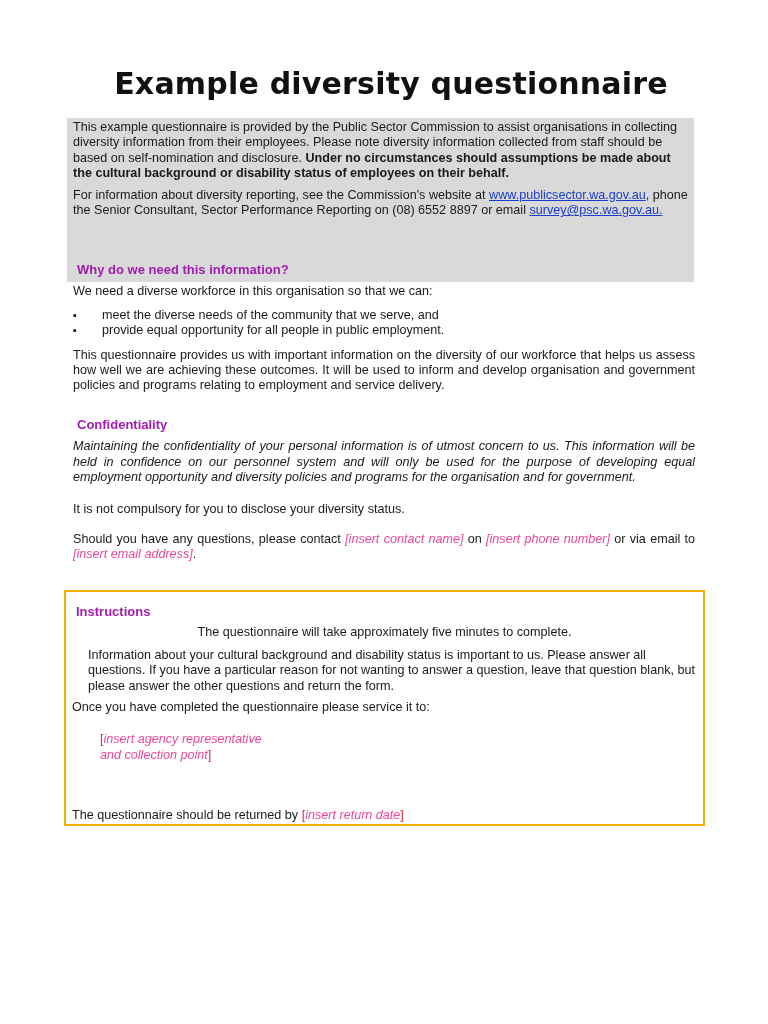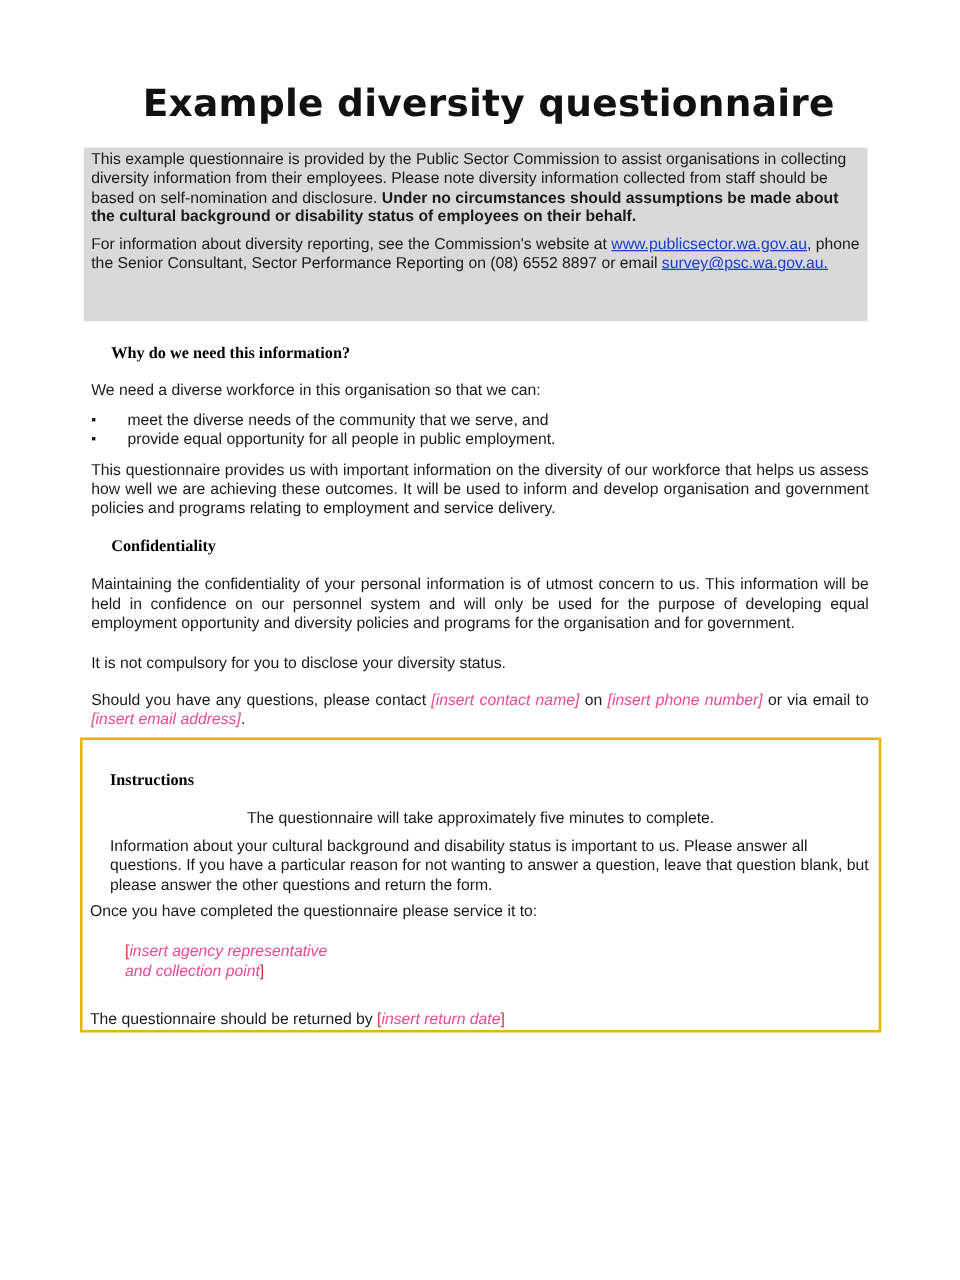--- a/index.html
+++ b/index.html
@@ -26,21 +26,21 @@
       font-size: 30px;
       letter-spacing: 0.2px;
       color: #111;
       margin: 0;
     }
     .intro-box {
       position: absolute;
       left: 67px;
       top: 118px;
       width: 627px;
-      height: 139px;
+      height: 164px;
       background: #d9d9d9;
       padding: 2px 3px 0 6px;
       box-sizing: border-box;
       font-size: 12.6px;
       line-height: 15.4px;
     }
     .intro-box p {
       margin: 0;
     }
     .intro-box p + p {
@@ -58,25 +58,25 @@
       line-height: 15.4px;
     }
     .section p {
       margin: 0;
     }
     .justify {
       text-align: justify;
       text-align-last: left;
     }
     .heading {
-      font-family: Liberation Serif, serif;
+      font-family: Liberation Sans, sans-serif;
       font-weight: bold;
       font-size: 13px;
-      margin: 16px;
-      color: #000000;
+      margin: 4px;
+      color: #a21caf;
     }
     .bullets {
       list-style: none;
       margin: 0;
       padding: 0;
     }
     .bullets li {
       position: relative;
       padding-left: 29px;
       line-height: 15.4px;
@@ -145,21 +145,21 @@
     <li>
       <span class="bullet">▪</span>
       <span>provide equal opportunity for all people in public employment.</span>
     </li>
   </ul>
   <p class="justify" style="margin-top:9px;">This questionnaire provides us with important information on the diversity of our workforce that helps us assess how well we are achieving these outcomes. It will be used to inform and develop organisation and government policies and programs relating to employment and service delivery.</p>
 </div>
 
 <div class="section" style="top:413px;">
   <h2 class="heading">Confidentiality</h2>
-  <p class="justify" style="margin-top:7px;">Maintaining the confidentiality of your personal information is of utmost concern to us. This information will be held in confidence on our personnel system and will only be used for the purpose of developing equal employment opportunity and diversity policies and programs for the organisation and for government.</p>
+  <p class="justify" style="margin-top:7px;font-style:italic;">Maintaining the confidentiality of your personal information is of utmost concern to us. This information will be held in confidence on our personnel system and will only be used for the purpose of developing equal employment opportunity and diversity policies and programs for the organisation and for government.</p>
   <p style="margin-top:16px;">It is not compulsory for you to disclose your diversity status.</p>
   <p class="justify" style="margin-top:15px;">
     <span>Should you have any questions, please contact </span><span class="placeholder">[insert contact name]</span><span> on </span><span class="placeholder">[insert phone number]</span><span> or via email to </span><span class="placeholder">[insert email address]</span><span>.</span>
   </p>
 </div>
 
 <div class="instructions-box">
   <h2 class="heading">Instructions</h2>
   <p style="margin-top:6px;text-align:center;">The questionnaire will take approximately five minutes to complete.</p>
   <p style="margin-top:7px;margin-left:16px;">Information about your cultural background and disability status is important to us. Please answer all questions. If you have a particular reason for not wanting to answer a question, leave that question blank, but please answer the other questions and return the form.</p>

